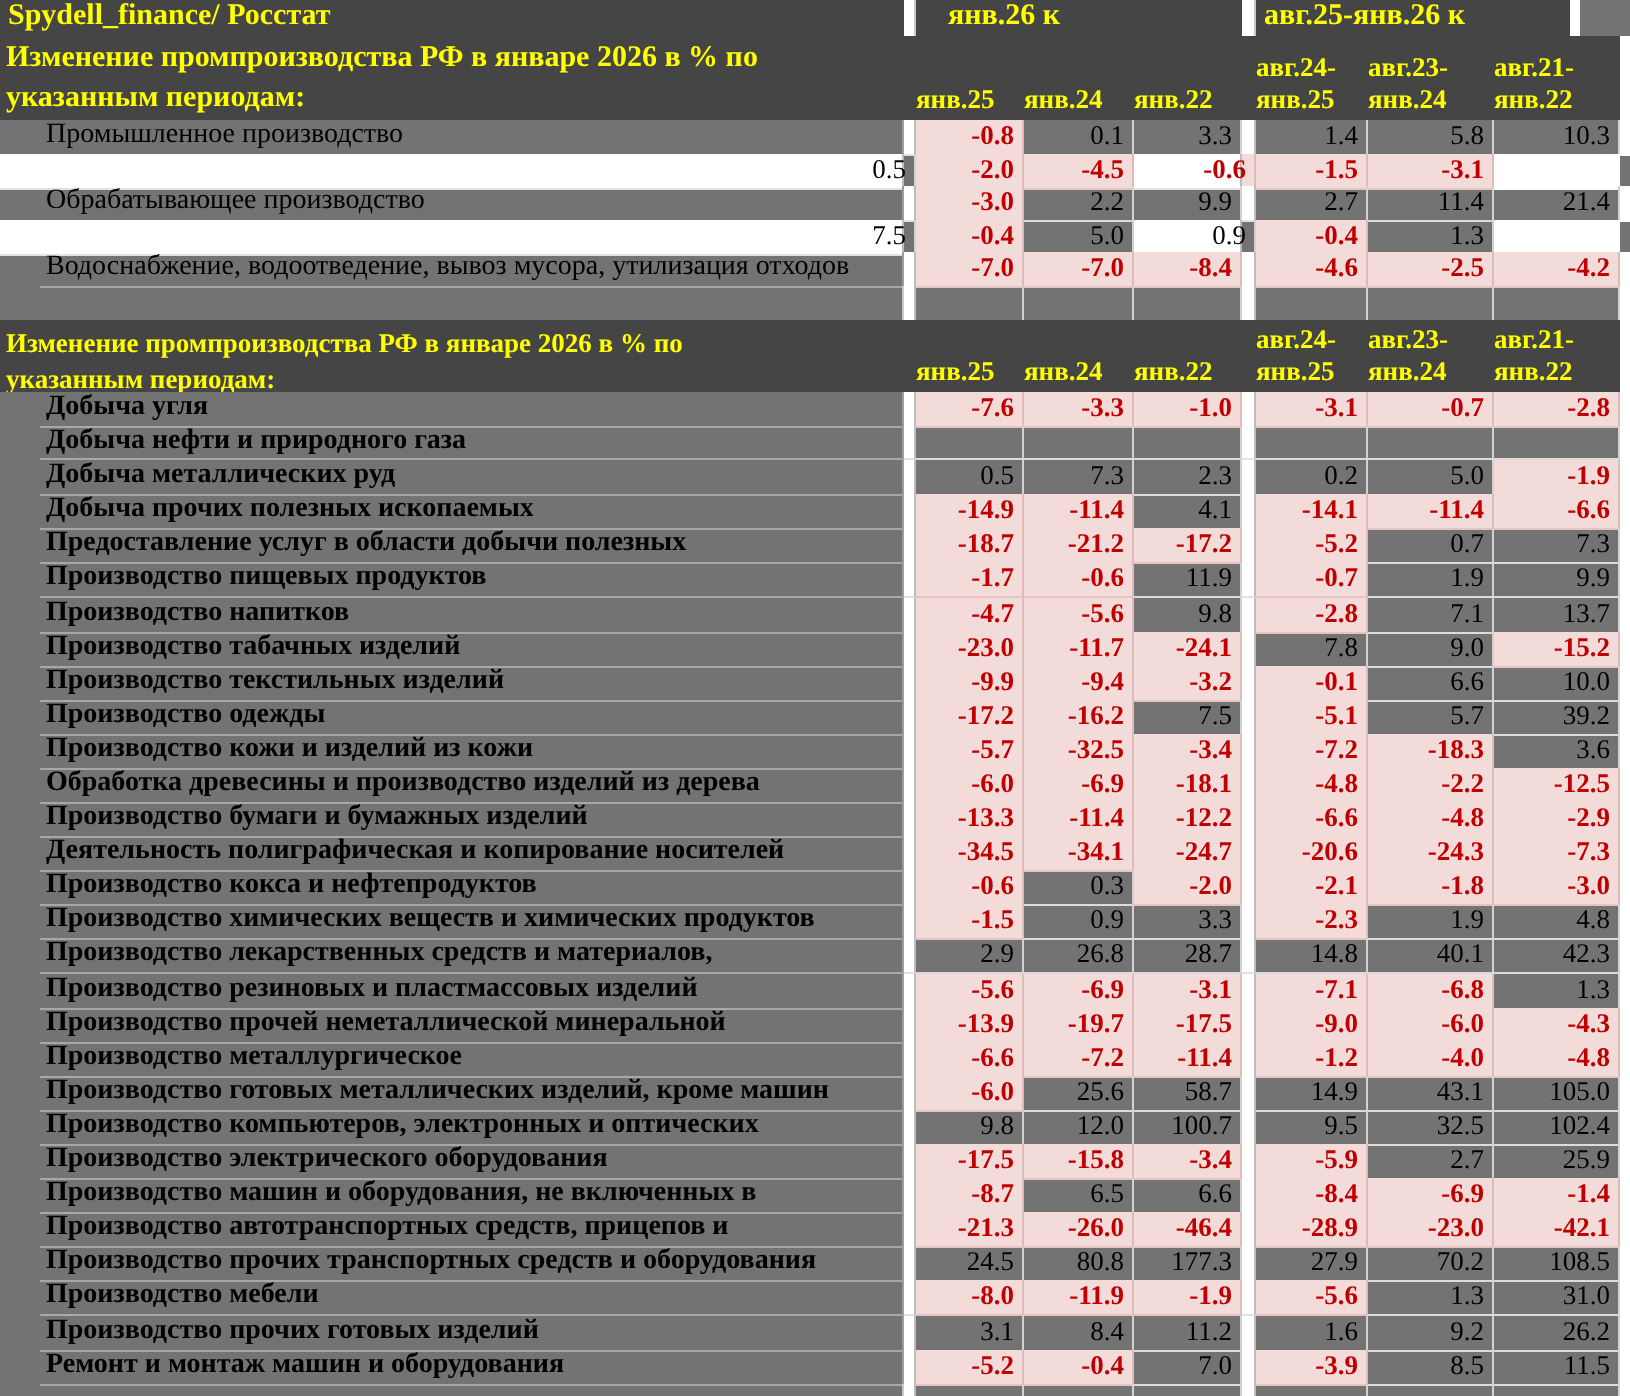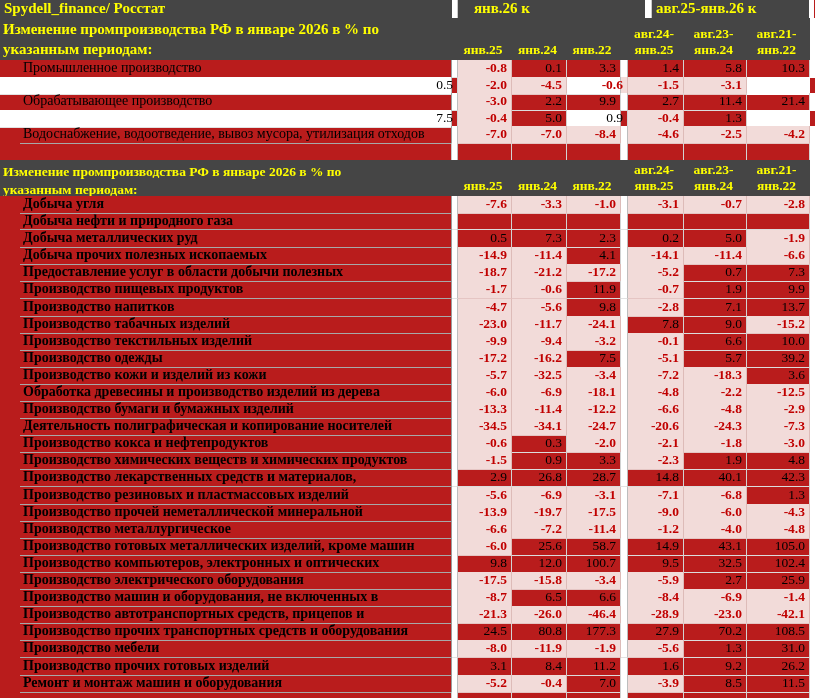--- a/index.html
+++ b/index.html
@@ -1,51 +1,51 @@
 <!DOCTYPE html>
 <html><head>
 <meta charset="utf-8">
 <style>
   html,body { margin:0; padding:0; background:#ffffff; }
   * { box-sizing: border-box; }
   .sheet {
     width: 815px; height: 698px;
-    background: #b91c1c;
+    background: #737373;
     font-family: "Liberation Serif", serif;
     overflow: hidden;
     position: relative;
     --cols: 452px 6px 54px 55px 54px 7px 56px 63px 63px 5px;
     --header-bg: #454545;
     --header-fg: #ffff00;
     --neg-bg: #f2dbd9;
     --neg-fg: #c00000;
   }
   
   .toprow { display:flex; height:18px; }
   .toprow .dark { background: var(--header-bg); color: var(--header-fg);
     font-weight: bold; font-size: 15px; display:flex; align-items:center;
     padding: 0 4px 1px 4px; white-space: nowrap; overflow: hidden; }
   .toprow .w452 { width:452px; }
   .toprow .wgap1 { width:6px; background:#fff; border-right:1px solid #c9c9c9; }
-  .toprow .w163 { width:187px;padding-left:16px; }
+  .toprow .w163 { width:163px;padding-left:16px; }
   .toprow .wgap2 { width:7px; background:#fff; border-right:1px solid #c9c9c9; }
   .toprow .w182 { width:157px; }
   .toprow .wedge { width:5px; background:#fff; }
   
   .band { display:flex; }
   .band .darkzone { display:flex; width:810px; background: var(--header-bg); }
   .band .edge { width:5px; background:#fff; }
   .band-title { width:452px; color:var(--header-fg); font-weight:bold;
     font-size:15px; line-height:1.3; padding:2px 4px 2px 3px;
     white-space: pre-line; overflow:hidden; }
   .band2 .band-title { font-size:13.5px; line-height:1.32; padding-top:3px; }
   .band-cols { display:grid; grid-template-columns: 6px 54px 55px 54px 7px 56px 63px 63px;
     width:358px; align-items:end; }
   .band-col { color:var(--header-fg); font-weight:bold; font-size:13.5px;
-    text-align:center; padding:0 4px 2px 0; white-space:pre-line; line-height:1.18; }
+    text-align:left; padding:0 4px 2px 0; white-space:pre-line; line-height:1.18; }
   .band1 { height:42px; }
   .band2 { height:36px; }
   
   .row { display:grid; grid-template-columns: var(--cols); }
   .s1 .row { height:16.6px; }
   .s2 .row { height:17.1px; }
   .sep-row { height:17px; }
   .bottom-strip { height:6px; }
   .cell-label { border-right:1px solid #9c9c9c; border-bottom:1px solid #a8a8a8;
     font-size:14px; padding:0 2px 1px 3px; white-space:nowrap; overflow:hidden;

